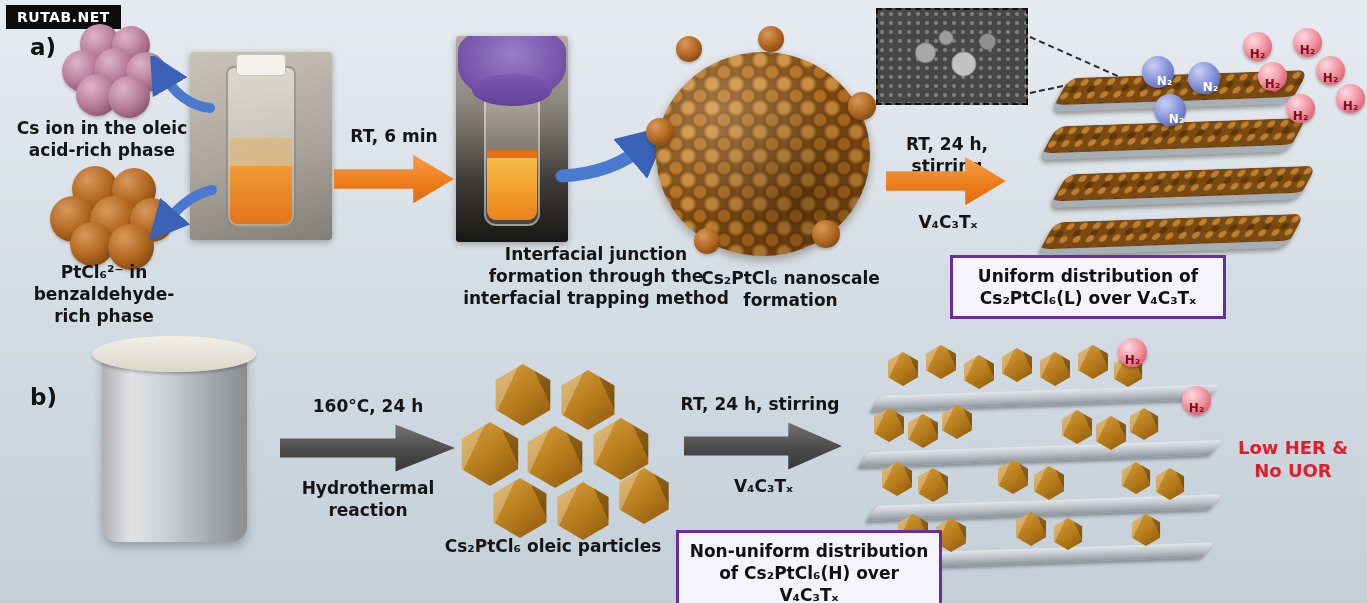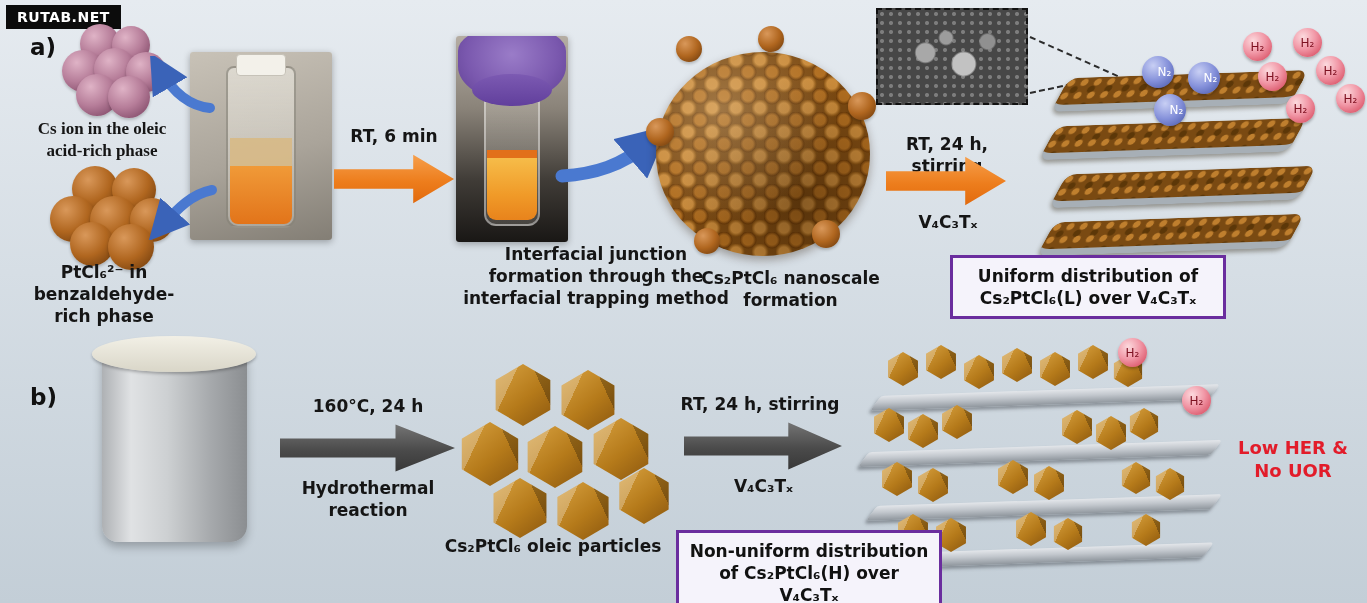--- a/index.html
+++ b/index.html
@@ -15,22 +15,22 @@
   .sphere { position:absolute; border-radius:50%; }
   .sphere-pink { background:radial-gradient(circle at 35% 30%, #dfb3c6, #b67d99 48%, #8a5270 82%, #6b3d55);
                  box-shadow:0 2px 3px rgba(0,0,0,.2); }
   .sphere-brown { background:radial-gradient(circle at 35% 30%, #d9985a, #b0661f 50%, #7c4410 85%, #5c3209);
                   box-shadow:0 2px 3px rgba(0,0,0,.2); }
   .block-arrow { position:absolute;
     clip-path:polygon(0% 33%, 66% 33%, 66% 8%, 100% 50%, 66% 92%, 66% 67%, 0% 67%); }
   .arrow-orange { background:linear-gradient(180deg,#f8a554,#ed7d1c 55%,#df660a); }
   .arrow-dark { background:linear-gradient(180deg,#7b7b7b,#4a4a4a 55%,#343434); }
   .photo { position:absolute; border-radius:3px; overflow:hidden; box-shadow:0 2px 7px rgba(0,0,0,.3); }
-  .mol { position:absolute; display:flex; align-items:center; justify-content:center;
-         border-radius:50%; font-weight:normal; font-size:12px; box-shadow:0 2px 3px rgba(0,0,0,.28); }
+  .mol { position:absolute; display:flex; align-items:flex-end; justify-content:center;
+         border-radius:50%; font-weight:bold; font-size:12px; box-shadow:0 2px 3px rgba(0,0,0,.28); }
   .mol-n2 { width:32px; height:32px; color:#fff;
             background:radial-gradient(circle at 35% 30%, #c8cff4, #8591da 50%, #5261b2 88%);padding-left:13px; }
   .mol-h2 { width:29px; height:29px; color:#7e1020;
             background:radial-gradient(circle at 35% 30%, #fcdade, #f197a6 45%, #d84f63 88%); }
   .red-label { position:absolute; color:#e21c2a; font-weight:bold; font-size:18px;
                text-align:center; white-space:pre-line; line-height:1.3; }
   .summary-box { position:absolute; background:#f5f3fb; border:3px solid #6a2d9e; color:#111;
                  font-weight:bold; font-size:17px; text-align:center; white-space:pre-line;
                  line-height:1.3; padding:7px 10px; }
   .aggregate { position:absolute; border-radius:50%;
@@ -90,21 +90,21 @@
 
   <div class="abs" style="left:60px; top:24px; width:112px; height:96px;">
     <div class="sphere sphere-pink" style="left:20px; top:0; width:40px; height:40px;"></div>
     <div class="sphere sphere-pink" style="left:52px; top:2px; width:38px; height:38px;"></div>
     <div class="sphere sphere-pink" style="left:2px; top:26px; width:42px; height:42px;"></div>
     <div class="sphere sphere-pink" style="left:34px; top:24px; width:42px; height:42px;"></div>
     <div class="sphere sphere-pink" style="left:66px; top:28px; width:40px; height:40px;"></div>
     <div class="sphere sphere-pink" style="left:16px; top:50px; width:42px; height:42px;"></div>
     <div class="sphere sphere-pink" style="left:48px; top:52px; width:42px; height:42px;"></div>
   </div>
-  <div class="caption" style="left:8px; top:118px; width:188px;font-family:Liberation Serif, serif;">Cs ion in the oleic
+  <div class="caption" style="left:8px; top:118px; width:188px;">Cs ion in the oleic
 acid-rich phase</div>
 
   <div class="abs" style="left:50px; top:166px; width:126px; height:104px;">
     <div class="sphere sphere-brown" style="left:22px; top:0; width:46px; height:46px;"></div>
     <div class="sphere sphere-brown" style="left:62px; top:2px; width:44px; height:44px;"></div>
     <div class="sphere sphere-brown" style="left:0; top:30px; width:46px; height:46px;"></div>
     <div class="sphere sphere-brown" style="left:40px; top:30px; width:48px; height:48px;"></div>
     <div class="sphere sphere-brown" style="left:80px; top:32px; width:44px; height:44px;"></div>
     <div class="sphere sphere-brown" style="left:20px; top:56px; width:44px; height:44px;"></div>
     <div class="sphere sphere-brown" style="left:58px; top:58px; width:46px; height:46px;"></div>

